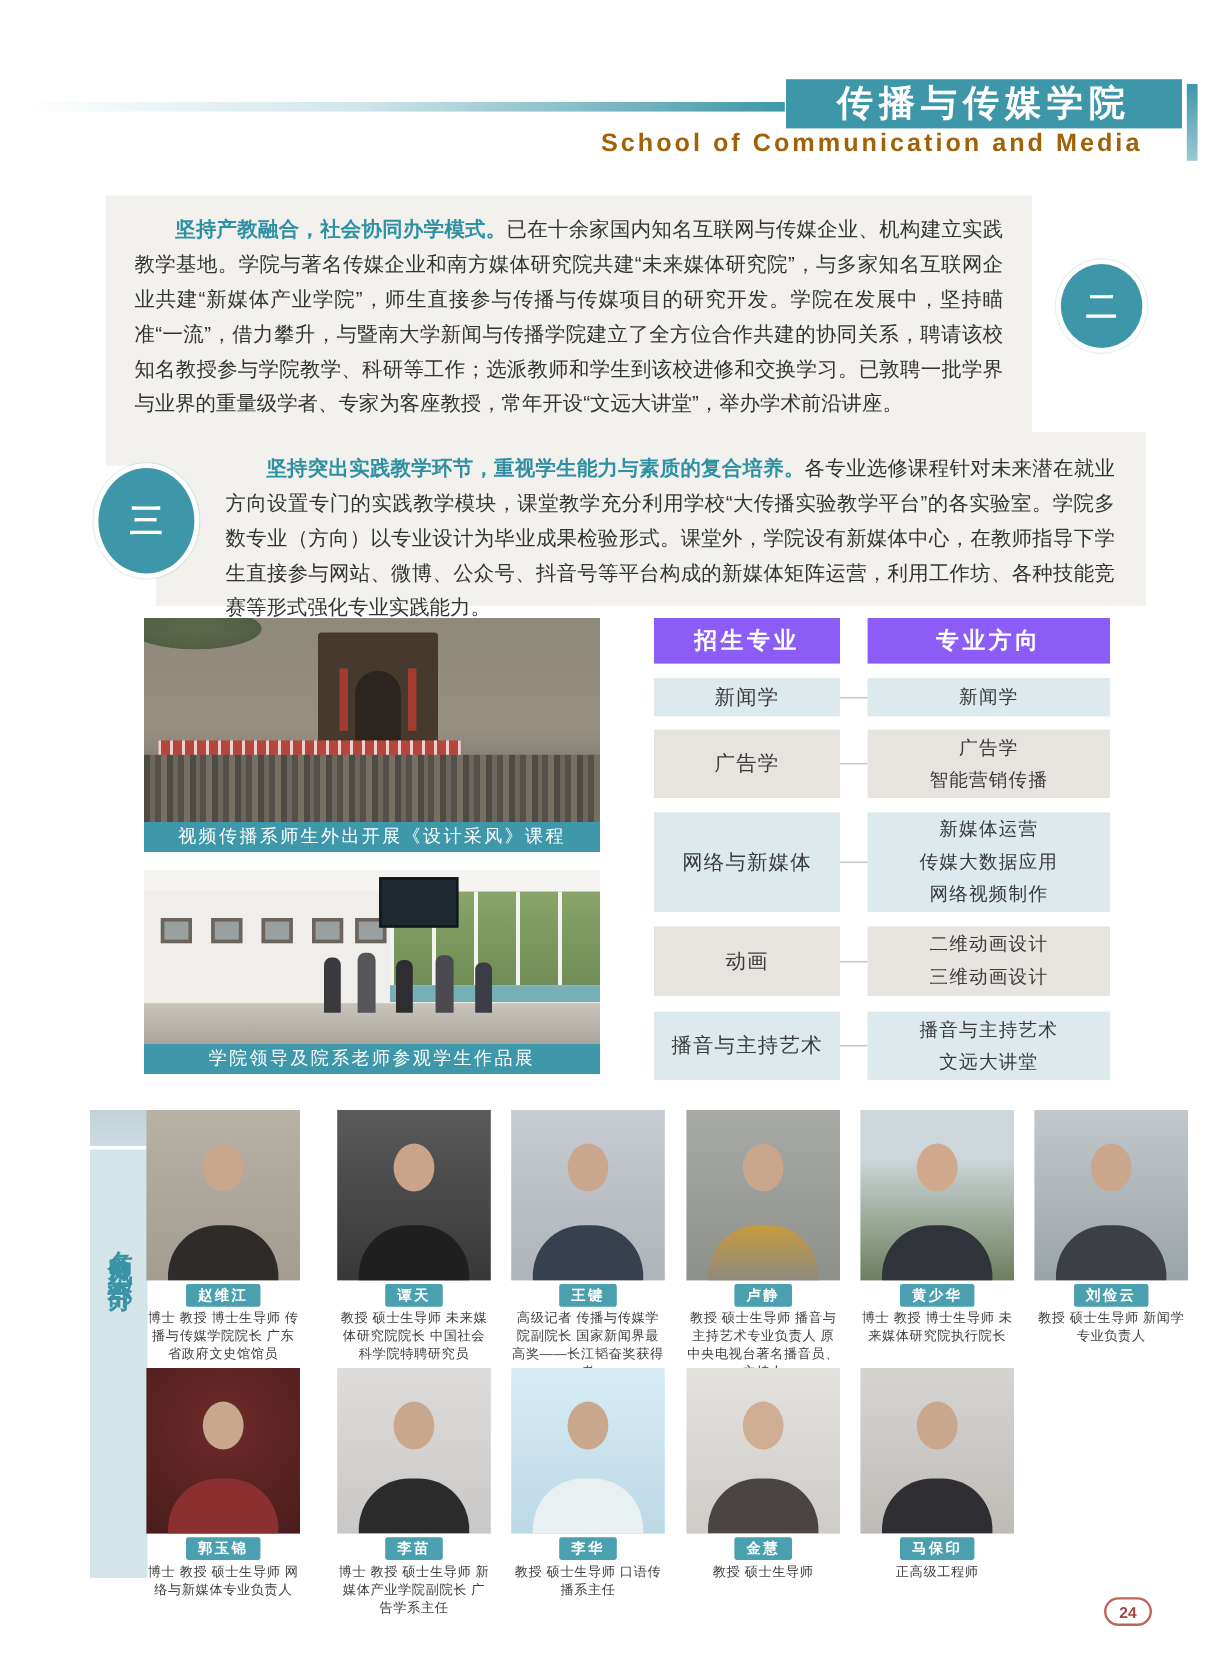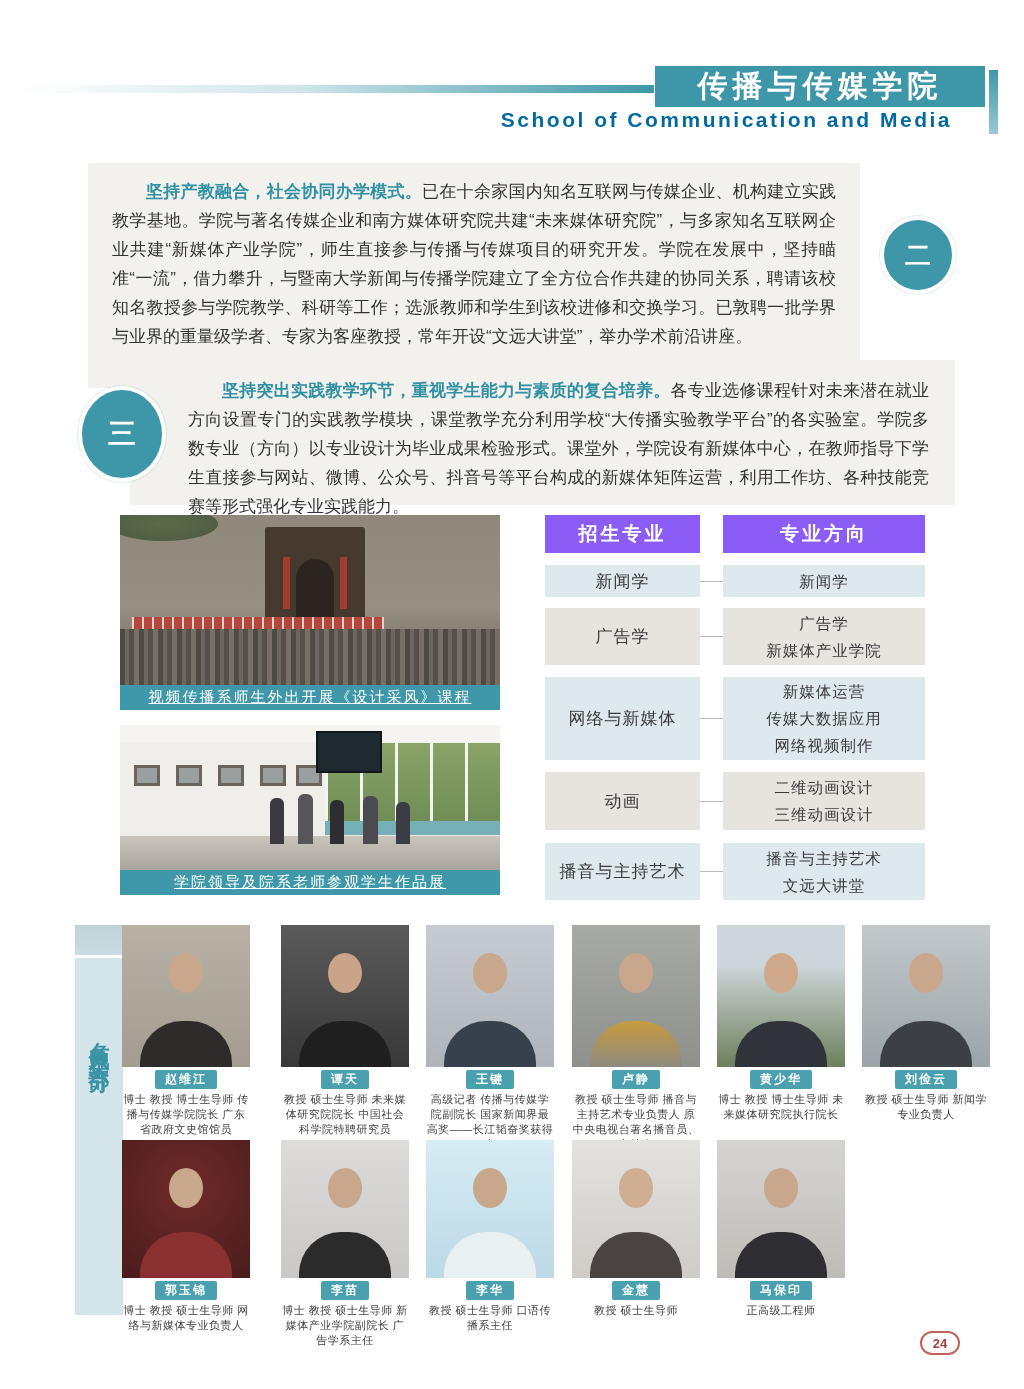--- a/index.html
+++ b/index.html
@@ -5,21 +5,21 @@
   html,body{margin:0;padding:0;background:#fff;}
   #page{position:relative;width:1024px;height:1389px;background:#fff;overflow:hidden;
         font-family:"Liberation Sans","DejaVu Sans",sans-serif;}
 
   
   .hdr-line{position:absolute;left:18px;top:85px;width:636px;height:8px;
             background:linear-gradient(to right,rgba(62,151,169,0),rgba(62,151,169,.25) 45%,#3e97a9);}
   .hdr-title{position:absolute;left:655px;top:66px;width:330px;height:41px;background:#3e97a9;
              color:#fff;font-size:30px;font-weight:bold;letter-spacing:5px;
              display:flex;align-items:center;justify-content:center;}
-  .hdr-en{position:absolute;top:108px;right:72px;color:#0369a1;font-size:21px;font-weight:bold;
+  .hdr-en{position:absolute;top:108px;right:72px;color:#a16207;font-size:21px;font-weight:bold;
           letter-spacing:2.5px;white-space:nowrap;}
   .hdr-bar{position:absolute;left:989px;top:70px;width:9px;height:64px;
            background:linear-gradient(#3e97a9,#9cc9d2);}
 
   
   .box{position:absolute;background:#f2f1ee;color:#333;font-size:17px;line-height:29px;
        text-align:justify;}
   .box p{margin:0;text-indent:2em;}
   .box .lead{color:#2f90a2;font-weight:bold;}
   .box1{left:88px;top:163px;width:772px;height:225px;padding:14px 24px;box-sizing:border-box;}
@@ -51,21 +51,21 @@
   .ph2 .f1{left:14px;} .ph2 .f2{left:56px;} .ph2 .f3{left:98px;} .ph2 .f4{left:140px;} .ph2 .f5{left:176px;}
   .ph2 .windows{position:absolute;left:205px;top:18px;width:175px;height:78px;
                 background:linear-gradient(#8aa469,#6f8d55);
                 background-image:repeating-linear-gradient(90deg,rgba(255,255,255,.9) 0 3px,rgba(255,255,255,0) 3px 35px),linear-gradient(#8aa469,#6f8d55);}
   .ph2 .rail{position:absolute;left:205px;top:96px;width:175px;height:14px;background:#76b0b6;}
   .ph2 .tv{position:absolute;left:196px;top:6px;width:62px;height:38px;background:#1e2a30;border:2px solid #11181c;}
   .ph2 .floor{position:absolute;left:0;bottom:0;width:100%;height:34px;
               background:linear-gradient(#c9c5bd,#a9a59d);}
   .ph2 .pp{position:absolute;bottom:26px;border-radius:6px 6px 0 0;}
   .caption{position:absolute;left:120px;width:380px;height:25px;background:#3e98a9;color:#fff;
-           font-size:15px;letter-spacing:2px;display:flex;align-items:center;justify-content:center;text-decoration:underline;}
+           font-size:15px;letter-spacing:2px;display:flex;align-items:center;justify-content:center;}
   .cap1{top:685px;} .cap2{top:870px;}
 
   
   .thead{position:absolute;top:515px;height:38px;background:#8b5cf6;color:#fff;font-size:19px;
          font-weight:bold;letter-spacing:3px;display:flex;align-items:center;justify-content:center;}
   .th1{left:545px;width:155px;} .th2{left:723px;width:202px;}
   .cell{position:absolute;display:flex;flex-direction:column;align-items:center;justify-content:center;
         color:#3a3a3a;}
   .cell.major{left:545px;width:155px;font-size:17px;letter-spacing:1px;}
   .cell.dirs{left:723px;width:202px;font-size:15.5px;line-height:27px;letter-spacing:1px;}
@@ -169,21 +169,21 @@
   <div class="cell major bg-blue rw1">新闻学</div>
   <div class="link lk1"></div>
   <div class="cell dirs bg-blue rw1">
     <div>新闻学</div>
   </div>
 
   <div class="cell major bg-gray rw2">广告学</div>
   <div class="link lk2"></div>
   <div class="cell dirs bg-gray rw2">
     <div>广告学</div>
-    <div>新媒体产业学院</div>
+    <div>智能营销传播</div>
   </div>
 
   <div class="cell major bg-blue rw3">网络与新媒体</div>
   <div class="link lk3"></div>
   <div class="cell dirs bg-blue rw3">
     <div>新媒体运营</div>
     <div>传媒大数据应用</div>
     <div>网络视频制作</div>
   </div>
 

